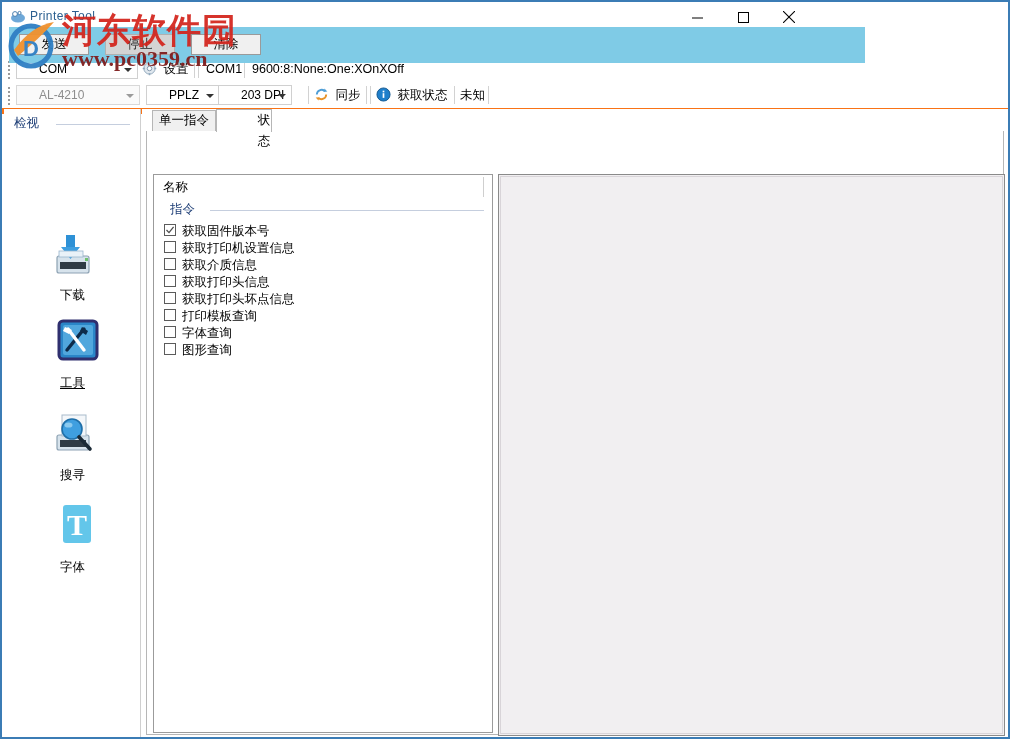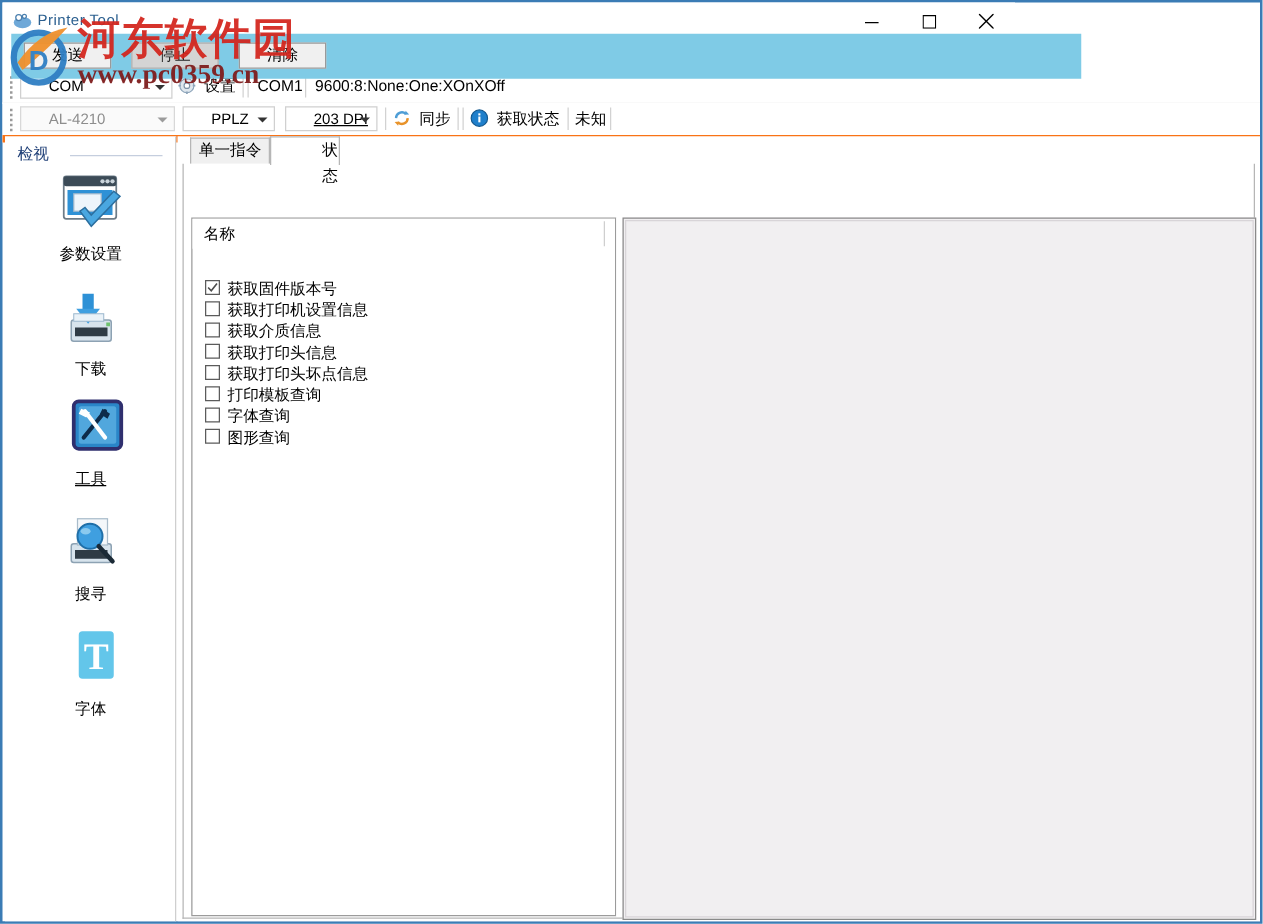--- a/index.html
+++ b/index.html
@@ -230,21 +230,21 @@
         <i></i>
       </span>
     <div class="tb-combo disabled" style="left:14px;top:3px;width:124px;">
       <span>AL-4210</span>
       <span class="arrow"></span>
     </div>
     <div class="tb-combo" style="left:144px;top:3px;width:74px;">
       <span>PPLZ</span>
       <span class="arrow"></span>
     </div>
-    <div class="tb-combo" style="left:226px;top:3px;width:74px;text-decoration:underline;">
+    <div class="tb-combo" style="left:216px;top:3px;width:74px;">
       <span>203 DPI</span>
       <span class="arrow"></span>
     </div>
     <span class="tb-sep" style="left:306px;top:4px;height:18px;"></span>
     <span class="tb-btn" style="left:312px;top:5px;">
       <span style="display:inline-block;vertical-align:-3px;">
         <svg width="15" height="15" viewBox="0 0 16 16">
           <path d="M3 8a5 5 0 0 1 8.3-3.7" fill="none" stroke="#4f9ed6" stroke-width="2"></path>
           <path d="M13 8a5 5 0 0 1-8.3 3.7" fill="none" stroke="#e8932a" stroke-width="2"></path>
           <polygon points="11.2,1.6 14.2,4.8 10.3,5.2" fill="#4f9ed6"></polygon>
@@ -269,35 +269,20 @@
     <span class="tb-text" style="left:458px;top:5px;">未知</span>
     <span class="tb-sep" style="left:486px;top:4px;height:18px;"></span>
   </div>
 
   <div class="sidebar">
     <div class="sb-head">
       <span class="txt">检视</span>
       <span class="rule"></span>
     </div>
 
-    <div class="sb-item" style="top:28px;">
-      <span class="ico">
-        <svg width="54" height="52" viewBox="0 0 54 52">
-          <rect x="5" y="4" width="42" height="34" rx="2" fill="#fff" stroke="#6d7c88" stroke-width="1.4"></rect>
-          <rect x="5" y="4" width="42" height="8" rx="2" fill="#3c4b57"></rect>
-          <circle cx="36" cy="8" r="1.7" fill="#c9d3da"></circle>
-            <circle cx="40" cy="8" r="1.7" fill="#c9d3da"></circle>
-            <circle cx="44" cy="8" r="1.7" fill="#c9d3da"></circle>
-          <rect x="8" y="15" width="36" height="20" fill="#2e91d6"></rect>
-          <rect x="13" y="18" width="22" height="14" fill="#eef5fb" stroke="#9ab6cd" stroke-width="1"></rect>
-          <path d="M18 32 L27 44 L50 20 L45 16 L27 35 L22 29 Z" fill="#4aa7e0" stroke="#2c6f9f" stroke-width="1.2"></path>
-        </svg>
-      </span>
-      <span class="lab">参数设置</span>
-    </div>
 
     <div class="sb-item" style="top:120px;">
       <span class="ico">
         <svg width="54" height="52" viewBox="0 0 54 52">
           <rect x="11" y="27" width="32" height="17" rx="2" fill="#d7e3ec" stroke="#8da2b3" stroke-width="1.2"></rect>
           <rect x="14" y="33" width="26" height="7" fill="#2f3b45"></rect>
           <rect x="39" y="29" width="3" height="3" fill="#6fc26f"></rect>
           <rect x="20" y="6" width="9" height="13" fill="#2e91d6"></rect>
           <polygon points="15,18 34,18 24.5,30" fill="#3f9fe0"></polygon>
           <rect x="13" y="22" width="24" height="6" fill="#eaf2f8" stroke="#9ab6cd" stroke-width="0.8"></rect>
@@ -367,20 +352,24 @@
     <div class="btn" style="left:182px;top:7px;width:70px;">
       <span>清除</span>
     </div>
   </div>
 
   <div class="listpanel">
     <div class="list-head">
       <span class="t">名称</span>
       <span class="vline"></span>
     </div>
+    <div class="grp">
+      <span class="txt">指令</span>
+      <span class="rule"></span>
+    </div>
 
     <div class="cbrow" style="top:48px;">
       <span class="cbbox checked">
         <svg width="10" height="10" viewBox="0 0 10 10">
             <polyline points="1.5,5 4,7.6 8.6,1.8" fill="none" stroke="#4d4d4d" stroke-width="1.3"></polyline>
           </svg>
       </span>
       <span class="cblab">获取固件版本号</span>
     </div>
     <div class="cbrow" style="top:65px;">

